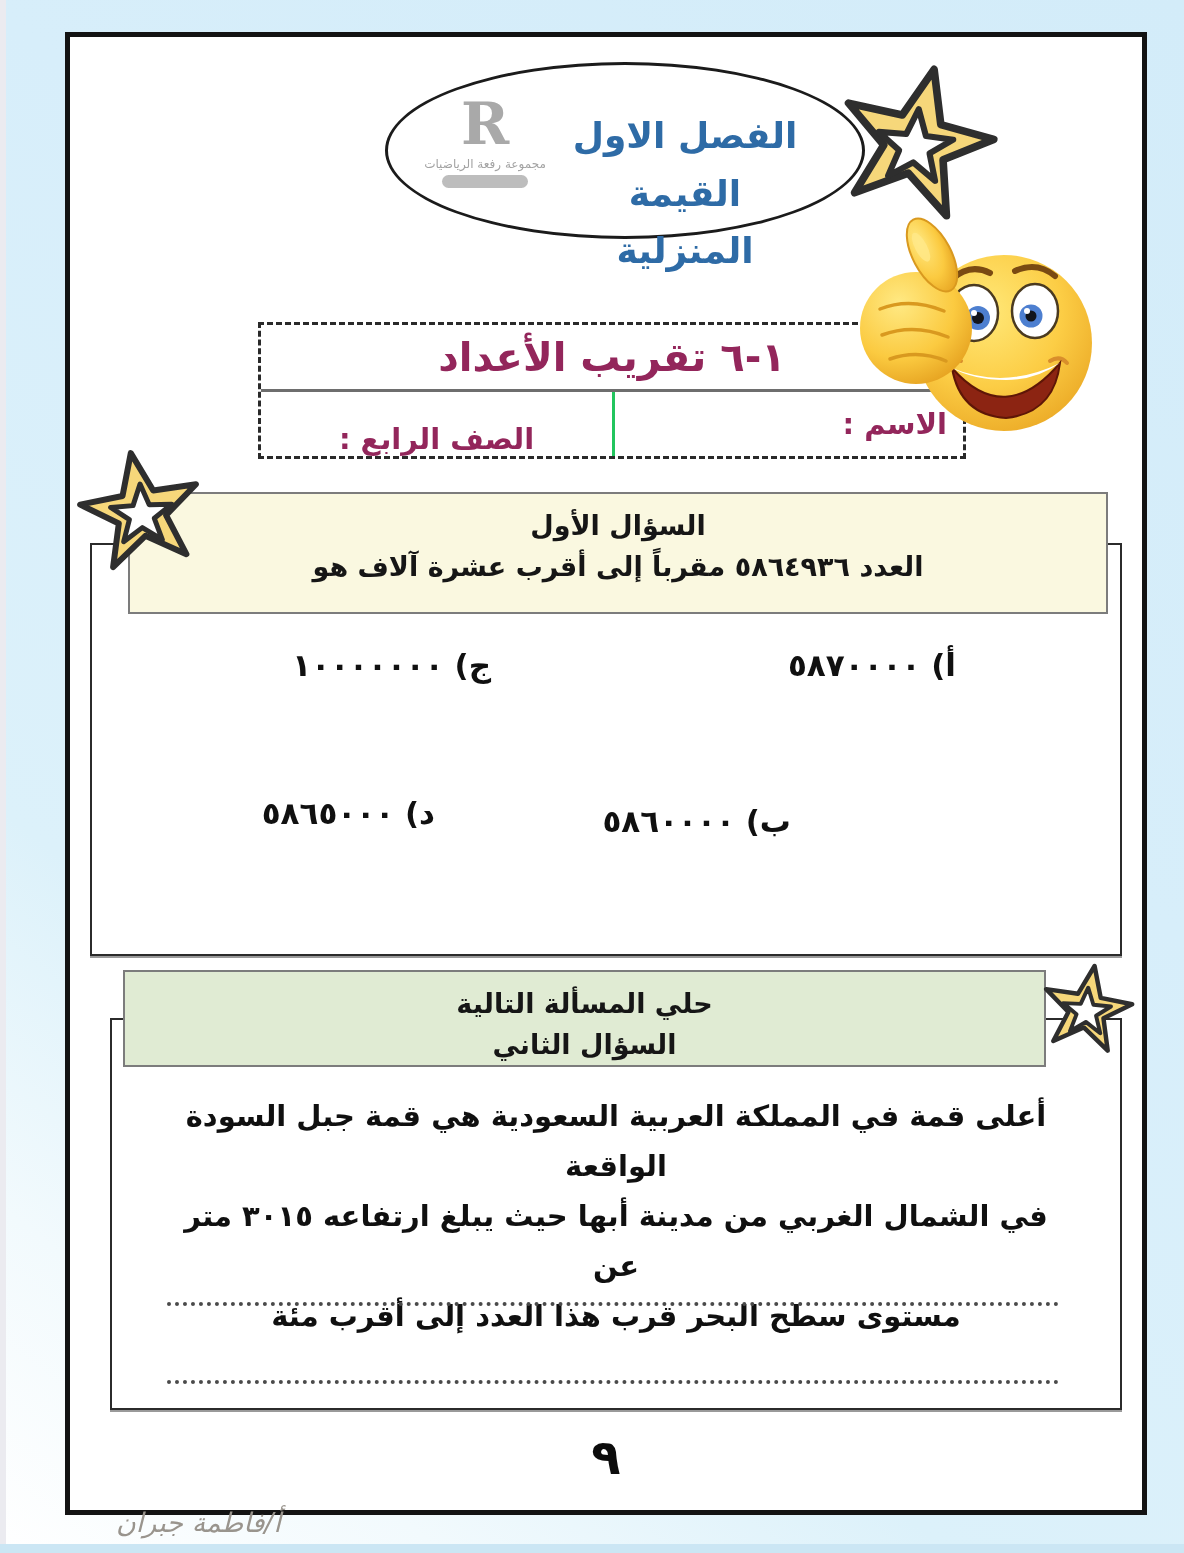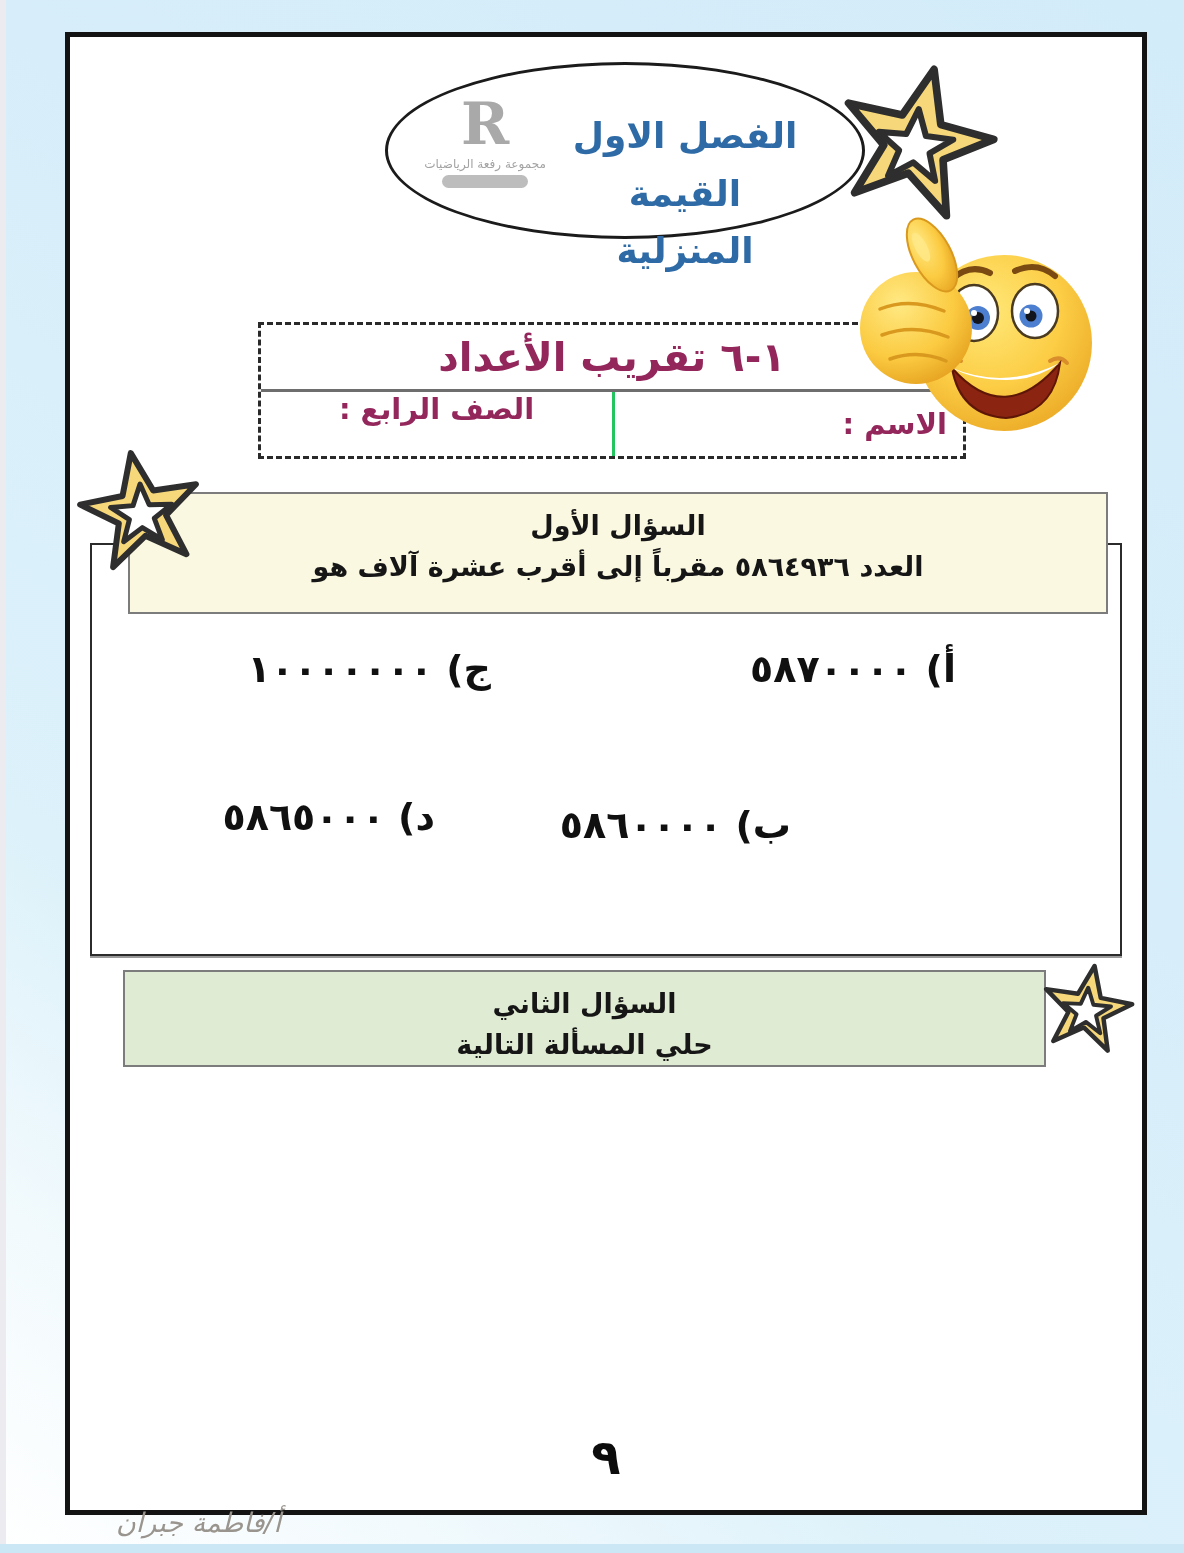--- a/index.html
+++ b/index.html
@@ -46,37 +46,37 @@
     height:67px; display:flex; align-items:center; justify-content:center;
     color:#93265b; font-weight:bold; font-size:40px;
     border-bottom:3px solid #6e6e6e;
   }
   .lesson-bottom-row { display:flex; height:64px; }
   .cell-name {
     width:50%; border-left:3px solid #22c55e; display:flex; align-items:center;
     padding-right:16px; color:#93265b; font-weight:bold; font-size:29px;
   }
   .cell-grade {
-    width:50%; display:flex; align-items:flex-start; justify-content:center;
-    color:#93265b; font-weight:bold; font-size:29px;
+    width:50%; display:flex; align-items:flex-end; justify-content:center;
+    color:#93265b; font-weight:bold; font-size:29px;margin-top:28px;
   }
 
   
   .q-head {
     position:absolute; border:2px solid #7c7c7c; z-index:3; text-align:center;
     font-weight:bold; color:#161616; padding-top:12px;
   }
   .q1-head { left:58px; top:455px; width:980px; height:122px; background:#faf8e0; font-size:27px; line-height:1.5; }
   .q2-head { left:53px; top:933px; width:923px; height:97px; background:#e0ebd3; font-size:27px; line-height:1.5; }
 
   .q-box { position:absolute; background:#fff; border:2px solid #2b2b2b; box-shadow:0 2px 0 #9a9a9a; z-index:1; }
   .q1-box { left:20px; top:506px; width:1032px; height:413px; }
   .q2-box { left:40px; top:981px; width:1012px; height:392px; }
 
-  .option { position:absolute; font-weight:bold; font-size:38px; color:#101010; white-space:nowrap; }
+  .option { position:absolute; font-weight:bold; font-size:31px; color:#101010; white-space:nowrap; }
   .opt-a { top:102px; right:164px; }
   .opt-c { top:102px; right:629px; }
   .opt-b { top:258px; right:329px; }
   .opt-d { top:250px; right:685px; }
 
   .problem {
     padding:72px 46px 0 46px; text-align:center;
     font-weight:bold; font-size:29px; line-height:1.72; color:#101010;
   }
   .dotline { position:absolute; left:55px; right:61px; height:0; border-bottom:4px dotted #4a4a4a; }
@@ -196,30 +196,39 @@
   </div>
 
   <div class="q-box q1-box">
     <div class="option opt-a">أ) ٥٨٧٠٠٠٠</div>
     <div class="option opt-c">ج) ١٠٠٠٠٠٠٠</div>
     <div class="option opt-b">ب) ٥٨٦٠٠٠٠</div>
     <div class="option opt-d">د) ٥٨٦٥٠٠٠</div>
   </div>
 
   <div class="q-head q2-head">
+    <div>حلي المسألة التالية</div>
     <div>السؤال الثاني</div>
-    <div>حلي المسألة التالية</div>
   </div>
 
   <div class="star" style="left:968px; top:923px; width:98px; height:98px;">
     <svg viewBox="0 0 110 110" width="98" height="98">
       <g transform="rotate(10 55 55)">
         <path d="M55,6 L68,40 L104,41 L75,62 L86,97 L55,76 L24,97 L35,62 L6,41 L42,40 Z" fill="#f6d77a" stroke="#2e2e2e" stroke-width="5" stroke-linejoin="round"></path>
         <path d="M55,6 L68,40 L104,41 L75,62 L86,97 L55,76 L24,97 L35,62 L6,41 L42,40 Z" transform="translate(55,58) scale(0.55) rotate(-6) translate(-55,-55)" fill="#ffffff" stroke="#2e2e2e" stroke-width="8" stroke-linejoin="round"></path>
       </g>
     </svg>
   </div>
 
+  <div class="q-box q2-box">
+    <div class="problem">
+      <div>أعلى قمة في المملكة العربية السعودية هي قمة جبل السودة الواقعة</div>
+      <div>في الشمال الغربي من مدينة أبها حيث يبلغ ارتفاعه ٣٠١٥ متر عن</div>
+      <div>مستوى سطح البحر قرب هذا العدد إلى أقرب مئة</div>
+    </div>
+    <div class="dotline dotline-1"></div>
+    <div class="dotline dotline-2"></div>
+  </div>
 
   <div class="page-num">٩</div>
   <div class="teacher">أ/فاطمة جبران</div>
 
 </div>
 
 </body></html>

